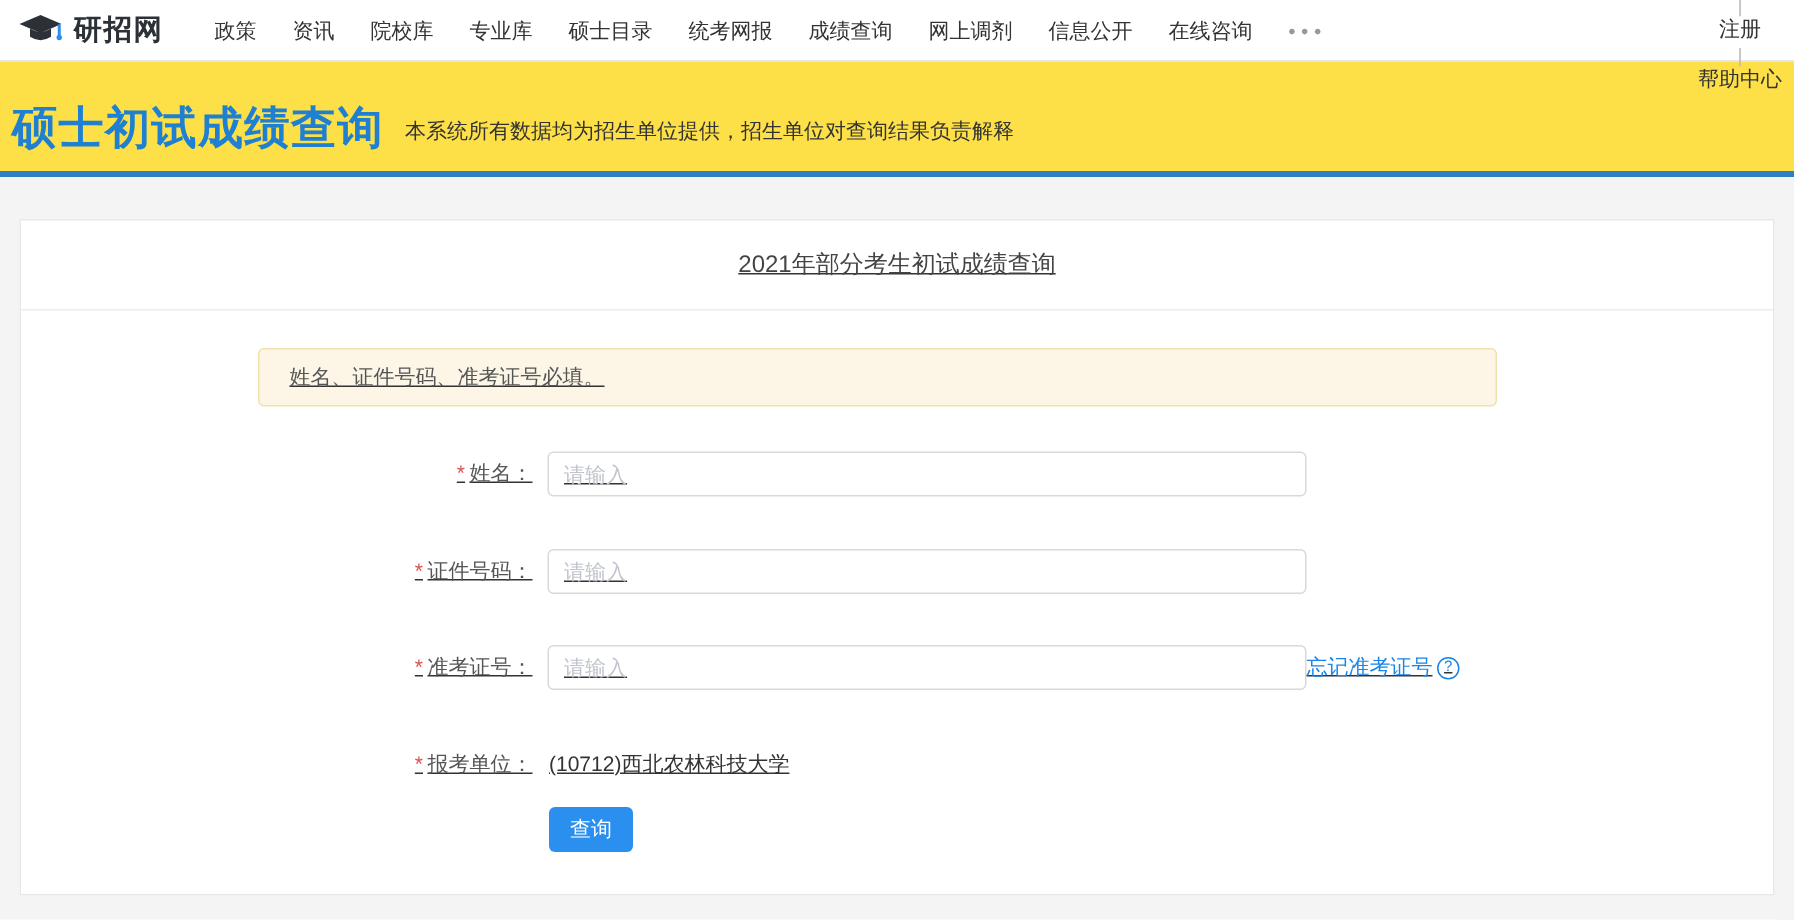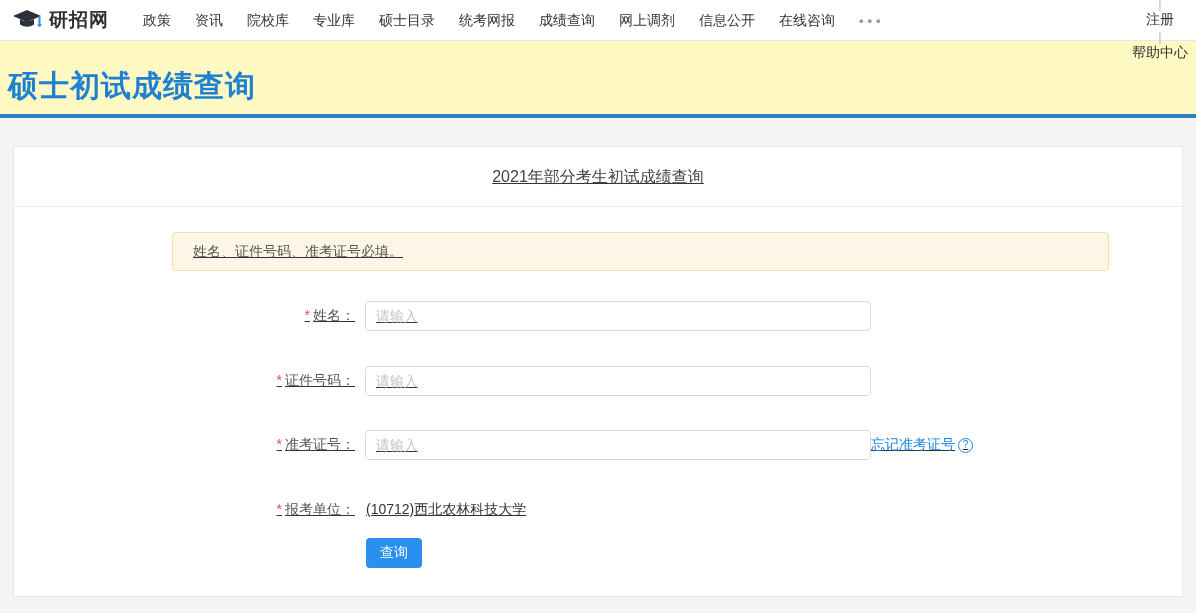--- a/index.html
+++ b/index.html
@@ -22,41 +22,41 @@
   .nav-items li {
     font-size:14px; color:#333; padding:0 12px;
     cursor:pointer; white-space:nowrap; line-height:41px;
   }
   .nav-items li.nav-more { color:#999; letter-spacing:4px; font-size:13px; font-weight:bold; }
   .auth { margin-left:auto; display:flex; align-items:center; font-size:14px;flex-direction:column; }
   .auth a { color:#333; text-decoration:none; cursor:pointer; white-space:nowrap; }
   .auth .sep { color:#bbb; margin:0 10px; font-size:13px; }
   
   .page-header {
-    background:#fef9c3; height:77px;
+    background:#fde047; height:77px;
     display:flex; align-items:flex-end;
     padding:0 0 13px 8px;
     border-bottom:4px solid var(--header_line,#2e7fc4);
   }
   .page-title {
     color:var(--accent_blue,#1f80d2);
     font-size:30px; font-weight:bold; letter-spacing:1px; line-height:1;
   }
   .page-subtitle { font-size:14px; color:#333; margin-left:14px; padding-bottom:4px; }
   
   .main { padding:28px 13px 0;text-decoration:underline; }
   .card { background:#fff; border:1px solid #e8e8e8; height:451px; }
   .card-title {
     height:60px; line-height:60px; text-align:center;
     font-size:16px; color:#444;
     border-bottom:1px solid #ececec;
   }
   .card-body { padding-top:25px; }
   .notice {
-    margin-left:158px; width:937px;
+    margin-left:158px; width:826px;
     background:var(--notice_bg,#fdf6e6);
     border:1px solid var(--notice_border,#f1dfae);
     border-radius:4px;
     padding:9px 20px;
     font-size:14px; color:#555; line-height:19px;
   }
   .form-row { display:flex; align-items:center; height:30px; }
   .row-1 { margin-top:30px; }
   .row-2 { margin-top:35px; }
   .row-3 { margin-top:34px; }
@@ -127,20 +127,21 @@
     <a>登录</a>
     <span class="sep">|</span>
     <a>注册</a>
     <span class="sep">|</span>
     <a>帮助中心</a>
   </div>
 </nav>
 
 <header class="page-header">
   <h1 class="page-title">硕士初试成绩查询</h1>
+  <p class="page-subtitle">本系统所有数据均为招生单位提供，招生单位对查询结果负责解释</p>
 </header>
 
 <main class="main">
   <section class="card">
     <div class="card-title">2021年部分考生初试成绩查询</div>
     <div class="card-body">
 
       <div class="notice">
         <span>姓名、证件号码、准考证号必填。</span>
       </div>

